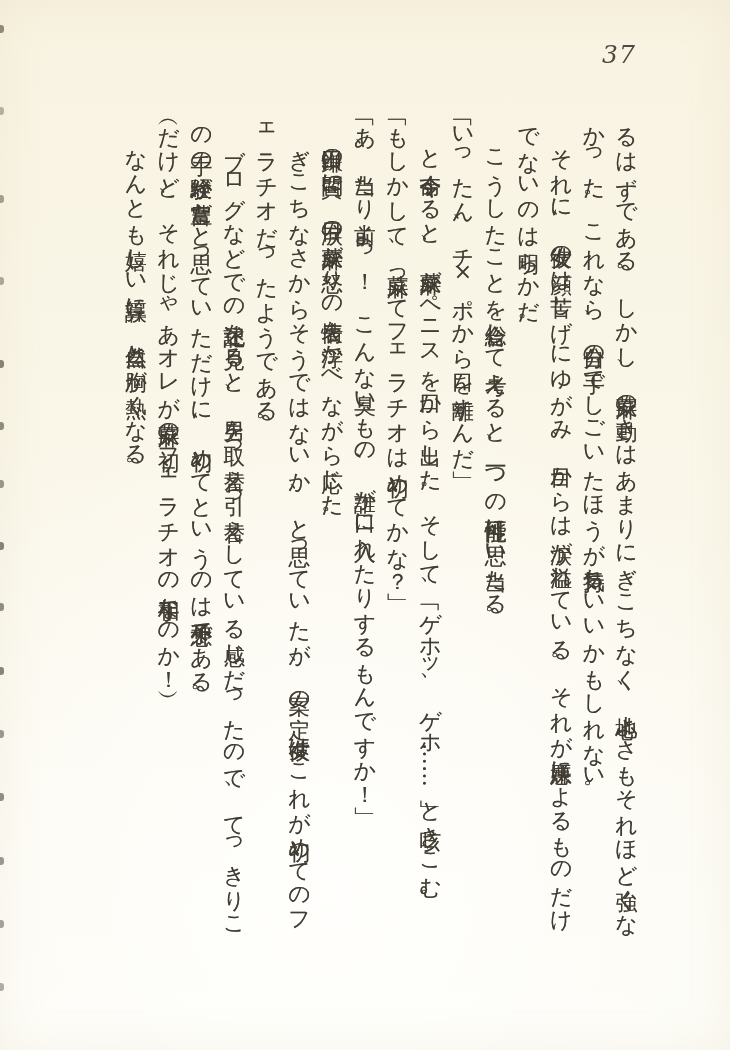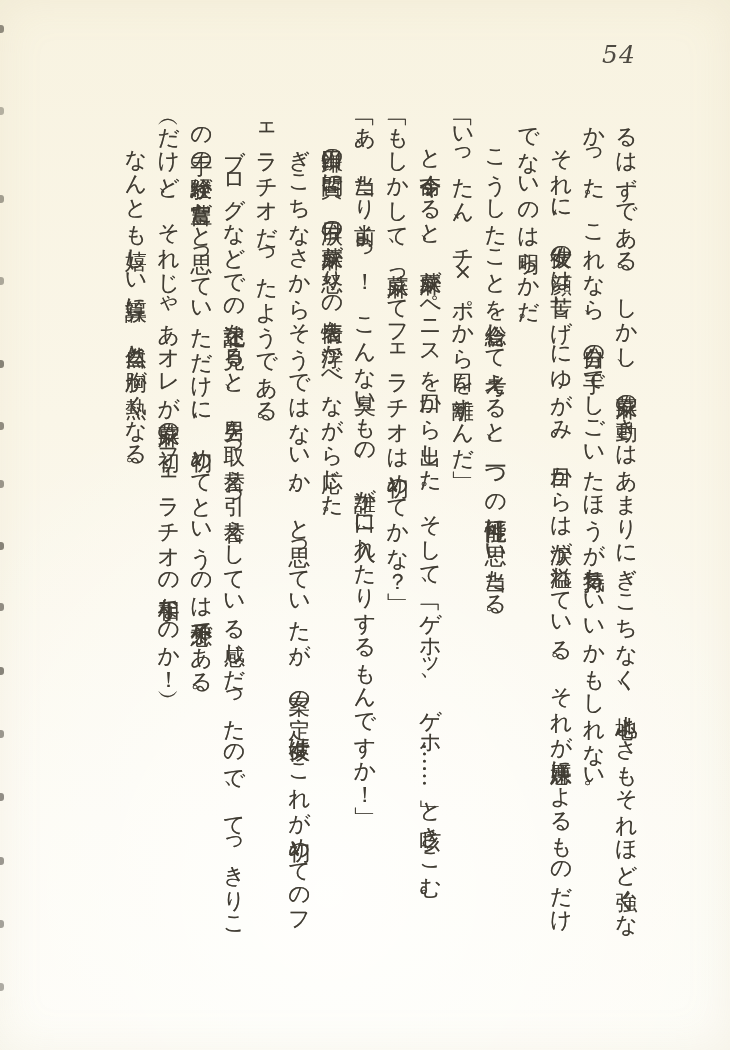--- a/index.html
+++ b/index.html
@@ -71,21 +71,21 @@
     height: 8px;
     border-radius: 0 3px 3px 0;
     background: #35322c;
   }
 </style>
 </head>
 <body>
 
 <div class="page">
 
-  <div class="page-number">54</div>
+  <div class="page-number">37</div>
 
   <div class="text-block" id="text-block">
       <p class="">るはずである。しかし、麻菜の動きはあまりにぎこちなく、心地よさもそれほど強くなかった。これなら、自分の手でしごいたほうが気持ちいいかもしれない。</p>
       <p class="indent">それに、彼女の顔は苦しげにゆがみ、目からは涙が溢れている。それが嫌悪によるものだけでないのは明らかだ。</p>
       <p class="indent">こうしたことを総合して考えると、一つの可能性に思い当たる。</p>
       <p class="">「いったん、チ×ポから口を離すんだ」</p>
       <p class="indent">と命令すると、麻菜がペニスを口から出した。そして、「ゲホッ、ゲホ……」と咳きこむ。</p>
       <p class="">「もしかして、麻菜ってフェラチオは初めてかな？」</p>
       <p class="">「あ、当たり前よっ！　こんな臭いもの、誰が口に入れたりするもんですか！」</p>
       <p class="indent">鎌田の質問に、涙目の麻菜が怒りの表情を浮かべながら応じた。</p>

